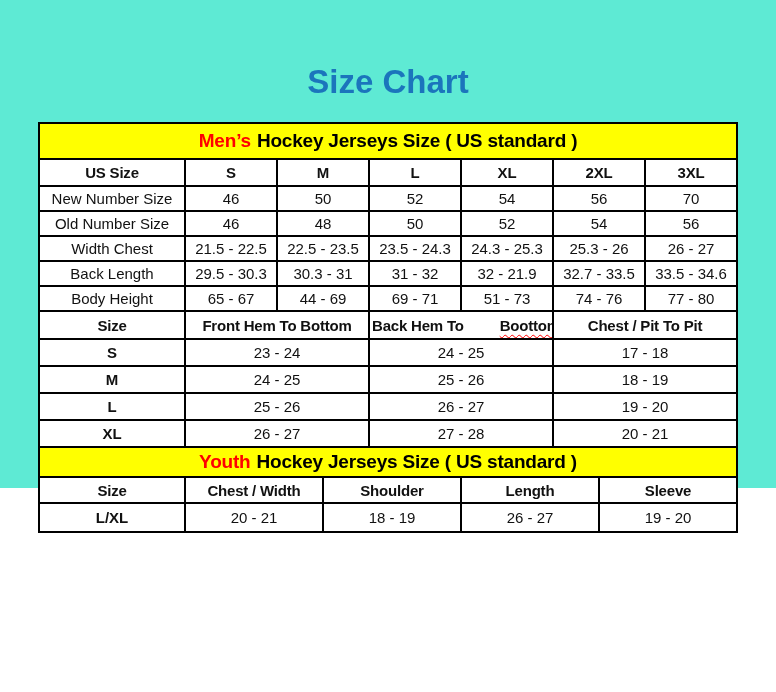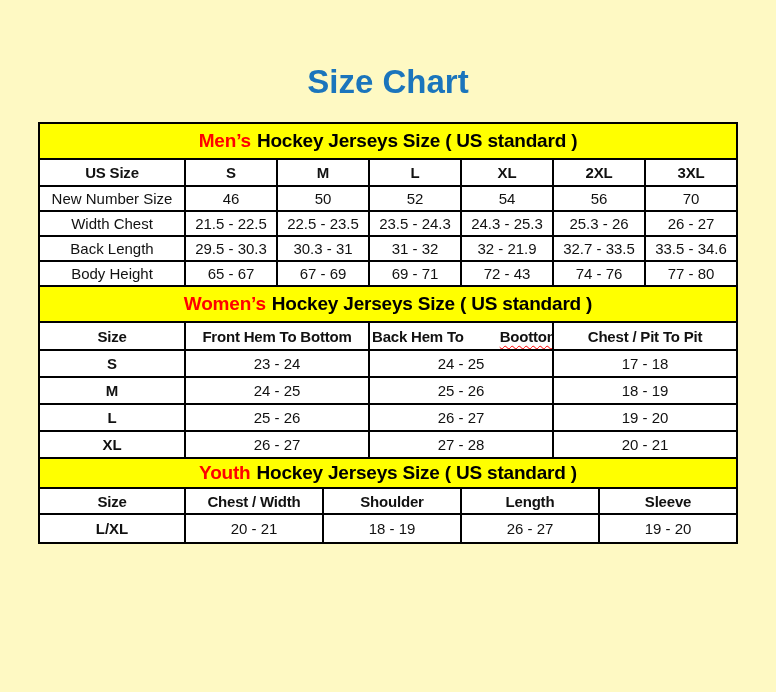--- a/index.html
+++ b/index.html
@@ -1,17 +1,17 @@
 <!DOCTYPE html>
 <html><head>
 <meta charset="utf-8">
 <style>
   html,body{margin:0;padding:0;background:#ffffff;}
   body{width:776px;height:692px;overflow:hidden;font-family:"Liberation Sans",sans-serif;}
-  .page{width:776px;height:692px;background:#fef9c3;}
+  .page{width:776px;height:488px;background:#5eead4;}
   .title{margin:0;padding-top:62px;height:40px;line-height:40px;text-align:center;
          font-size:33px;font-weight:bold;color:#1B75BC;letter-spacing:0px;}
   .chart{width:700px;margin:20px auto 0 auto;}
   table{width:700px;border-collapse:collapse;table-layout:fixed;background:#fff;padding-left:40px;}
   .chart table + table{margin-top:-2px;}
   td{border:2px solid #000;text-align:center;vertical-align:middle;color:#111;
      font-size:15px;padding:0 2px;overflow:hidden;white-space:nowrap;}
   col.first{width:146px;}
   .banner{background:#FFFF00;height:34px;font-size:19px;font-weight:bold;letter-spacing:-0.2px;}
   .banner .hl{color:#FF0000;margin-right:6px;}
@@ -65,62 +65,66 @@
           <tr>
             <td class="rowlabel">New Number Size</td>
             <td class="cell">46</td>
             <td class="cell">50</td>
             <td class="cell">52</td>
             <td class="cell">54</td>
             <td class="cell">56</td>
             <td class="cell">70</td>
           </tr>
           <tr>
+            <td class="rowlabel">Old Number Size</td>
+            <td class="cell">46</td>
+            <td class="cell">48</td>
+            <td class="cell">50</td>
+            <td class="cell">52</td>
+            <td class="cell">54</td>
+            <td class="cell">56</td>
+          </tr>
+          <tr>
             <td class="rowlabel">Width Chest</td>
             <td class="cell">21.5 - 22.5</td>
             <td class="cell">22.5 - 23.5</td>
             <td class="cell">23.5 - 24.3</td>
             <td class="cell">24.3 - 25.3</td>
             <td class="cell">25.3 - 26</td>
             <td class="cell">26 - 27</td>
           </tr>
           <tr>
             <td class="rowlabel">Back Length</td>
             <td class="cell">29.5 - 30.3</td>
             <td class="cell">30.3 - 31</td>
             <td class="cell">31 - 32</td>
             <td class="cell">32 - 21.9</td>
             <td class="cell">32.7 - 33.5</td>
             <td class="cell">33.5 - 34.6</td>
           </tr>
           <tr>
             <td class="rowlabel">Body Height</td>
             <td class="cell">65 - 67</td>
-            <td class="cell">67 - 69</td>
+            <td class="cell">44 - 69</td>
             <td class="cell">69 - 71</td>
-            <td class="cell">72 - 43</td>
+            <td class="cell">51 - 73</td>
             <td class="cell">74 - 76</td>
             <td class="cell">77 - 80</td>
           </tr>
         </tbody>
     </table>
 
     <table class="women-t">
       <colgroup>
           <col class="first">
           <col>
           <col>
           <col>
         </colgroup>
       <tbody>
-        <tr>
-          <td colspan="4" class="banner">
-            <span class="hl">Women’s</span><span class="rest">Hockey Jerseys Size ( US standard )</span>
-          </td>
-        </tr>
         <tr>
             <td class="hcell">Size</td>
             <td class="hcell">Front Hem To Bottom</td>
             <td class="hcell">Back Hem To <span class="squiggle">Boottom</span></td>
             <td class="hcell">Chest / Pit To Pit</td>
           </tr>
       </tbody>
       <tbody>
           <tr>
             <td class="rowlabel">S</td>

